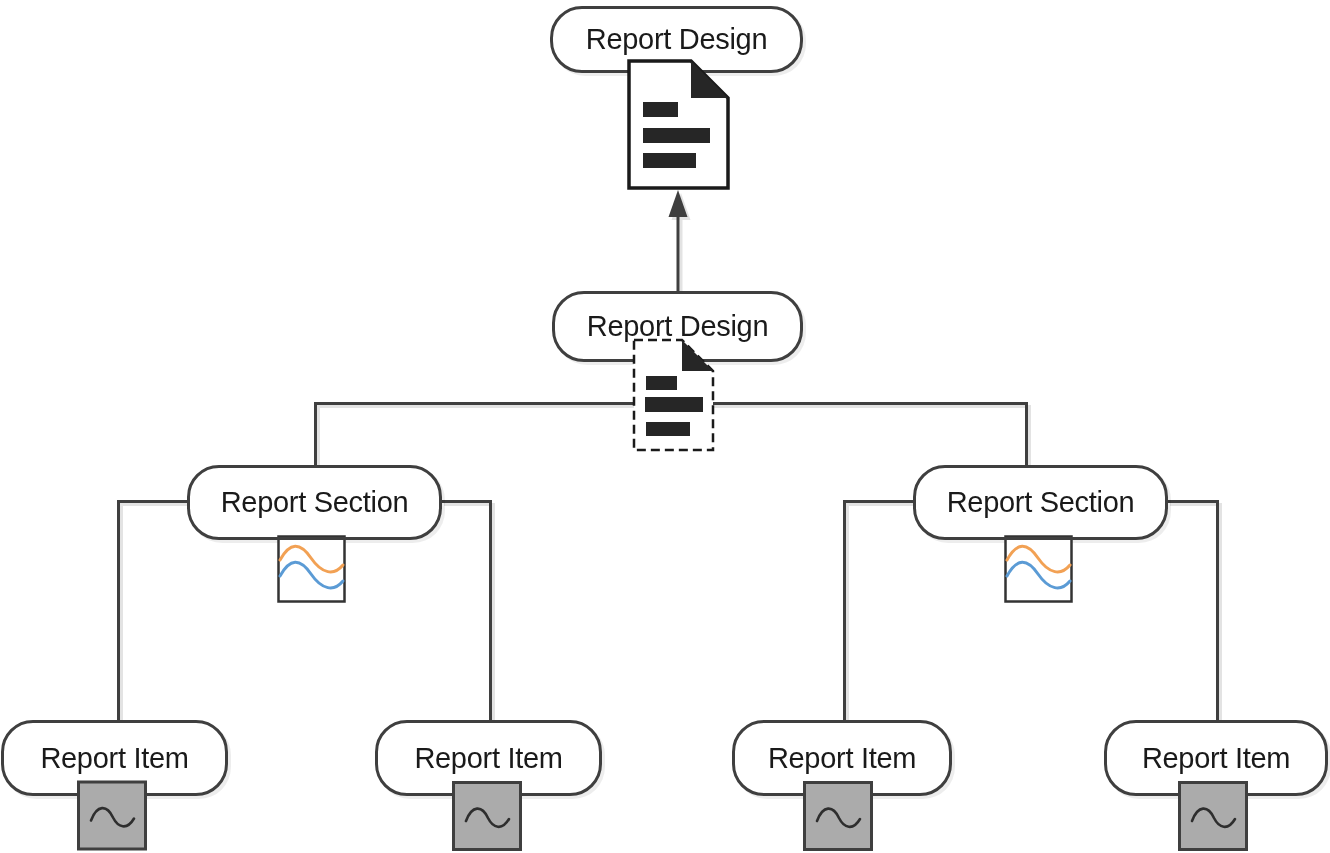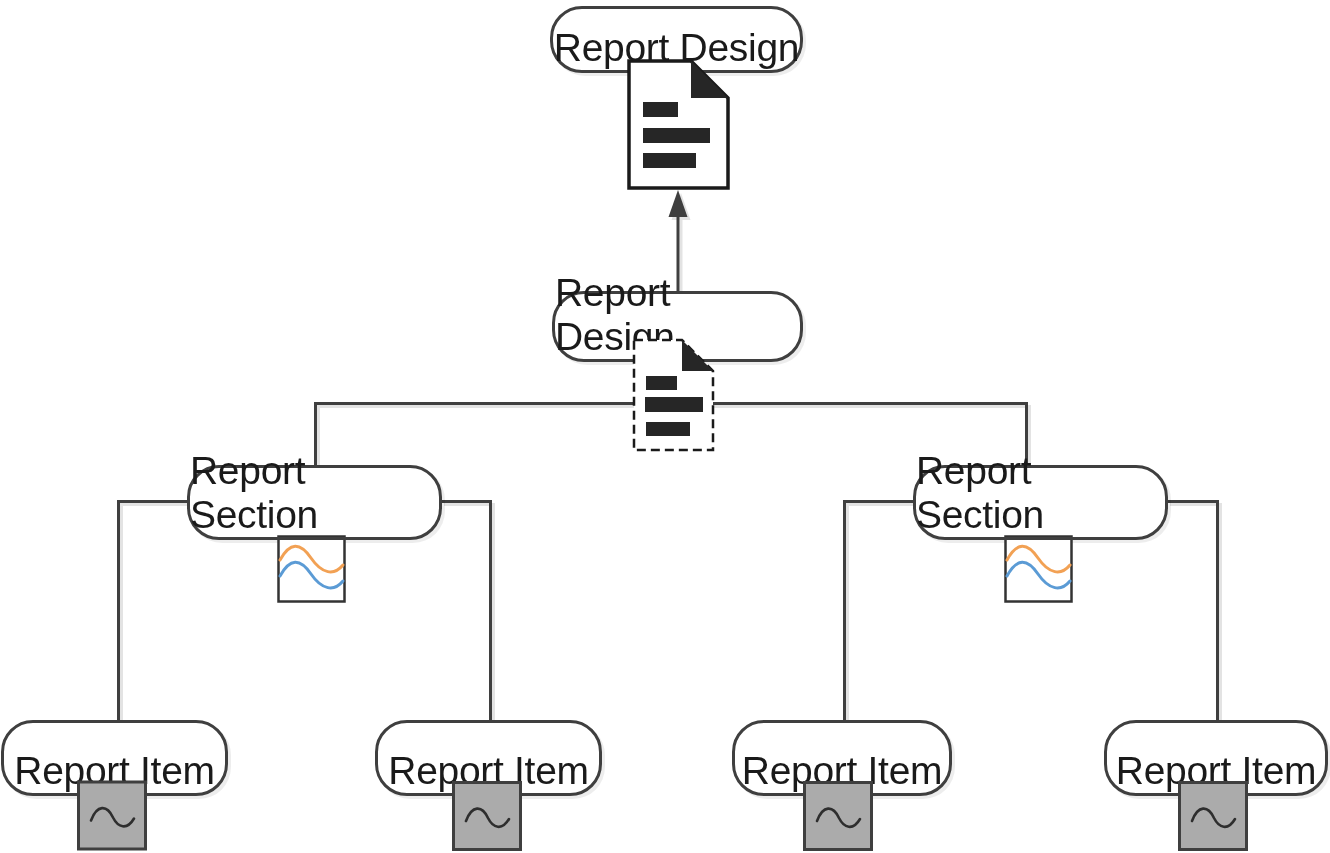--- a/index.html
+++ b/index.html
@@ -4,22 +4,22 @@
 <style>
   html,body{margin:0;padding:0;background:#fff;}
   #canvas{
     position:relative;width:1330px;height:853px;background:#ffffff;overflow:hidden;
     font-family:"Liberation Sans","DejaVu Sans",sans-serif;
   }
   #edges{position:absolute;left:0;top:0;z-index:1;}
   .node{
     position:absolute;box-sizing:border-box;z-index:2;
     background:#ffffff;border:3px solid #3f3f3f;border-radius:32px;
-    display:flex;align-items:flex-end;justify-content:center;
-    font-size:39px;color:#1a1a1a;letter-spacing:-0.3px;
+    display:flex;align-items:center;justify-content:center;
+    font-size:29px;color:#1a1a1a;letter-spacing:-0.3px;
     box-shadow:3px 3px 0 rgba(0,0,0,0.07);
   }
   .icon{position:absolute;z-index:3;}
   .crossline{position:absolute;z-index:4;height:3px;background:#3f3f3f;}
   
   #n-top   {left:550px; top:6px;   width:253px; height:67px;}
   #n-mid   {left:552px; top:291px; width:251px; height:71px;}
   #n-sec-l {left:187px; top:465px; width:255px; height:75px;}
   #n-sec-r {left:913px; top:465px; width:255px; height:75px;}
   #n-item1 {left:1px;    top:720px; width:227px; height:76px;}

